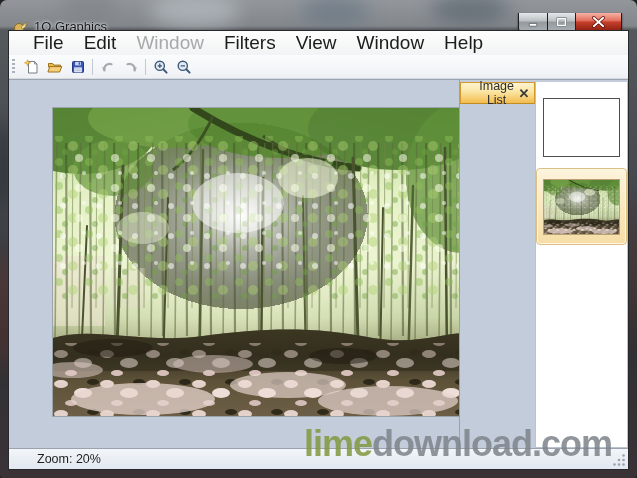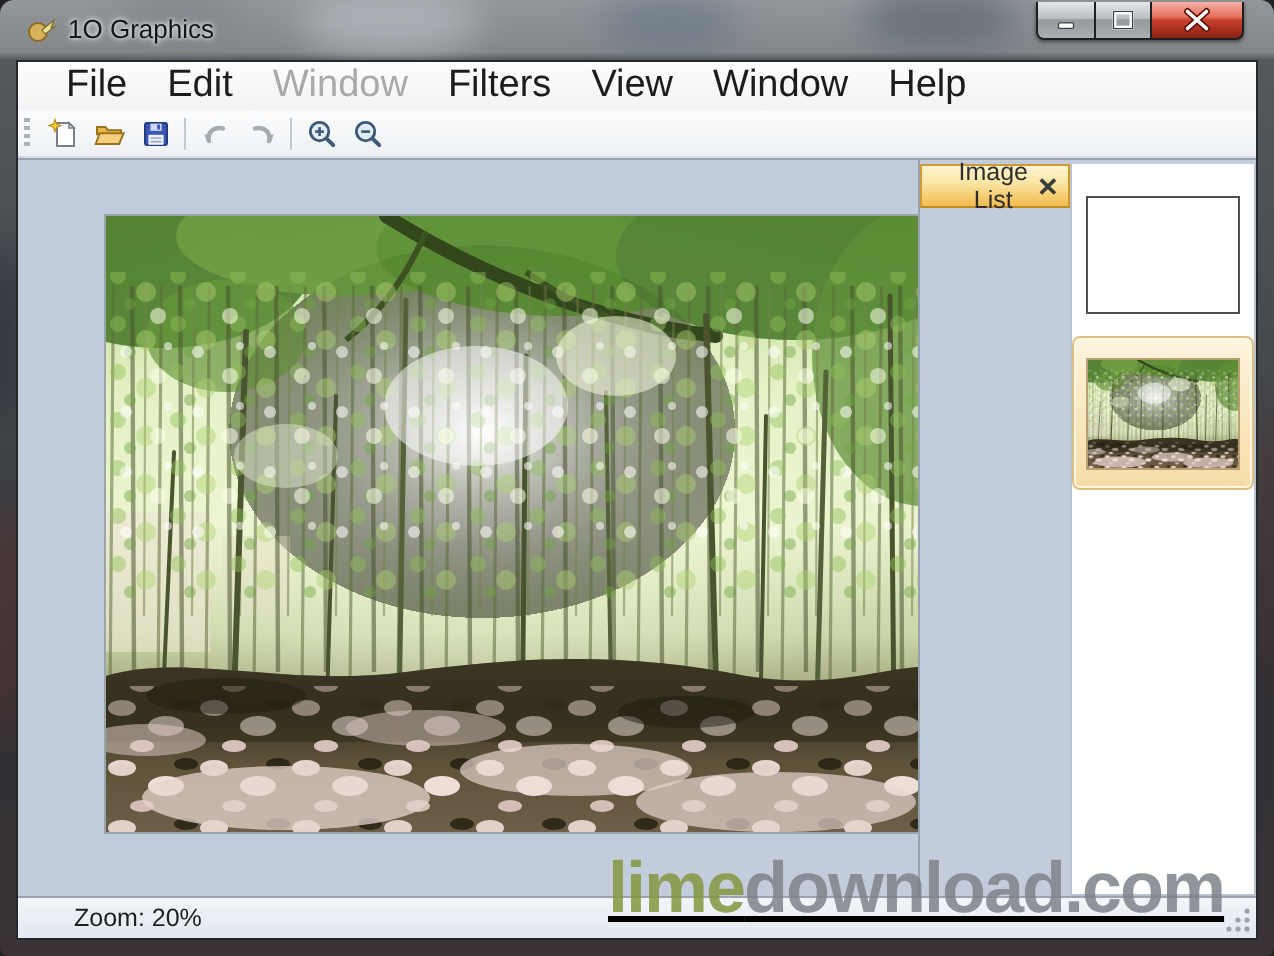--- a/index.html
+++ b/index.html
@@ -11,21 +11,21 @@
   .blob{position:absolute;border-radius:50%;filter:blur(9px);pointer-events:none;}
   .b1{left:150px;top:-6px;width:90px;height:34px;background:#c2c9ce;opacity:.55;}
   .b2{left:300px;top:-4px;width:70px;height:30px;background:#5c6e7e;opacity:.5;}
   .b3{left:430px;top:-6px;width:80px;height:30px;background:#46555f;opacity:.5;}
   .b4{left:60px;top:-8px;width:60px;height:30px;background:#7d8287;opacity:.6;}
   .b5{left:-6px;top:250px;width:18px;height:120px;background:#6e3430;opacity:.55;}
   .b6{left:-6px;top:120px;width:16px;height:90px;background:#1d242c;opacity:.6;}
   .b7{right:-6px;top:200px;width:16px;height:150px;background:#5a2e2a;opacity:.45;}
 
   
-  #titlebar{position:absolute;left:0;top:0;width:100%;height:30px;}
+  #titlebar{position:absolute;left:0;top:12px;width:100%;height:30px;}
   #app-icon{position:absolute;left:13px;top:7px;width:16px;height:16px;}
   #title-text{position:absolute;left:34px;top:7px;font-size:13px;color:#14171a;
     text-shadow:0 0 4px rgba(255,255,255,.75),0 0 2px rgba(255,255,255,.9);}
   #caption-buttons{position:absolute;top:1px;right:15px;height:19px;display:flex;
     filter:drop-shadow(0 1px 1px rgba(0,0,0,.5));}
   .cap-btn{height:19px;border:1px solid #1b1f22;border-top:none;position:relative;
     background:linear-gradient(180deg,#e6e9eb 0,#b9bec2 45%,#94999e 50%,#a9aeb3 100%);}
   .cap-btn + .cap-btn{border-left:none;}
   #min-btn{width:30px;border-radius:0 0 0 4px;}
   #max-btn{width:28px;}
@@ -73,21 +73,21 @@
   #thumb-selected svg{border:1px solid #b99f72;}
 
   
   #statusbar{flex:0 0 21px;background:linear-gradient(180deg,#f2f5f9,#e2e8f0);
     border-top:1px solid #9aa2ae;display:flex;align-items:center;position:relative;padding-left:17px;}
   #zoom-text{font-size:12.5px;color:#1e1e1e;padding-left:11px;}
   #resize-grip{position:absolute;right:2px;bottom:2px;}
 
   
   #watermark{position:absolute;left:304px;top:423px;font-size:36px;font-weight:bold;
-    letter-spacing:-1px;white-space:nowrap;pointer-events:none;z-index:50;text-decoration:underline;}
+    letter-spacing:-1px;white-space:nowrap;pointer-events:none;z-index:50;}
   #watermark .wm-lime{color:rgba(128,152,62,.85);}
   #watermark .wm-rest{color:rgba(125,131,138,.85);}
 </style>
 </head>
 <body>
 
 <svg width="0" height="0" style="position:absolute" aria-hidden="true">
   <defs>
     <linearGradient id="bgGrad" x1="0" y1="0" x2="0" y2="1">
       <stop offset="0" stop-color="#a8cc79"></stop>

